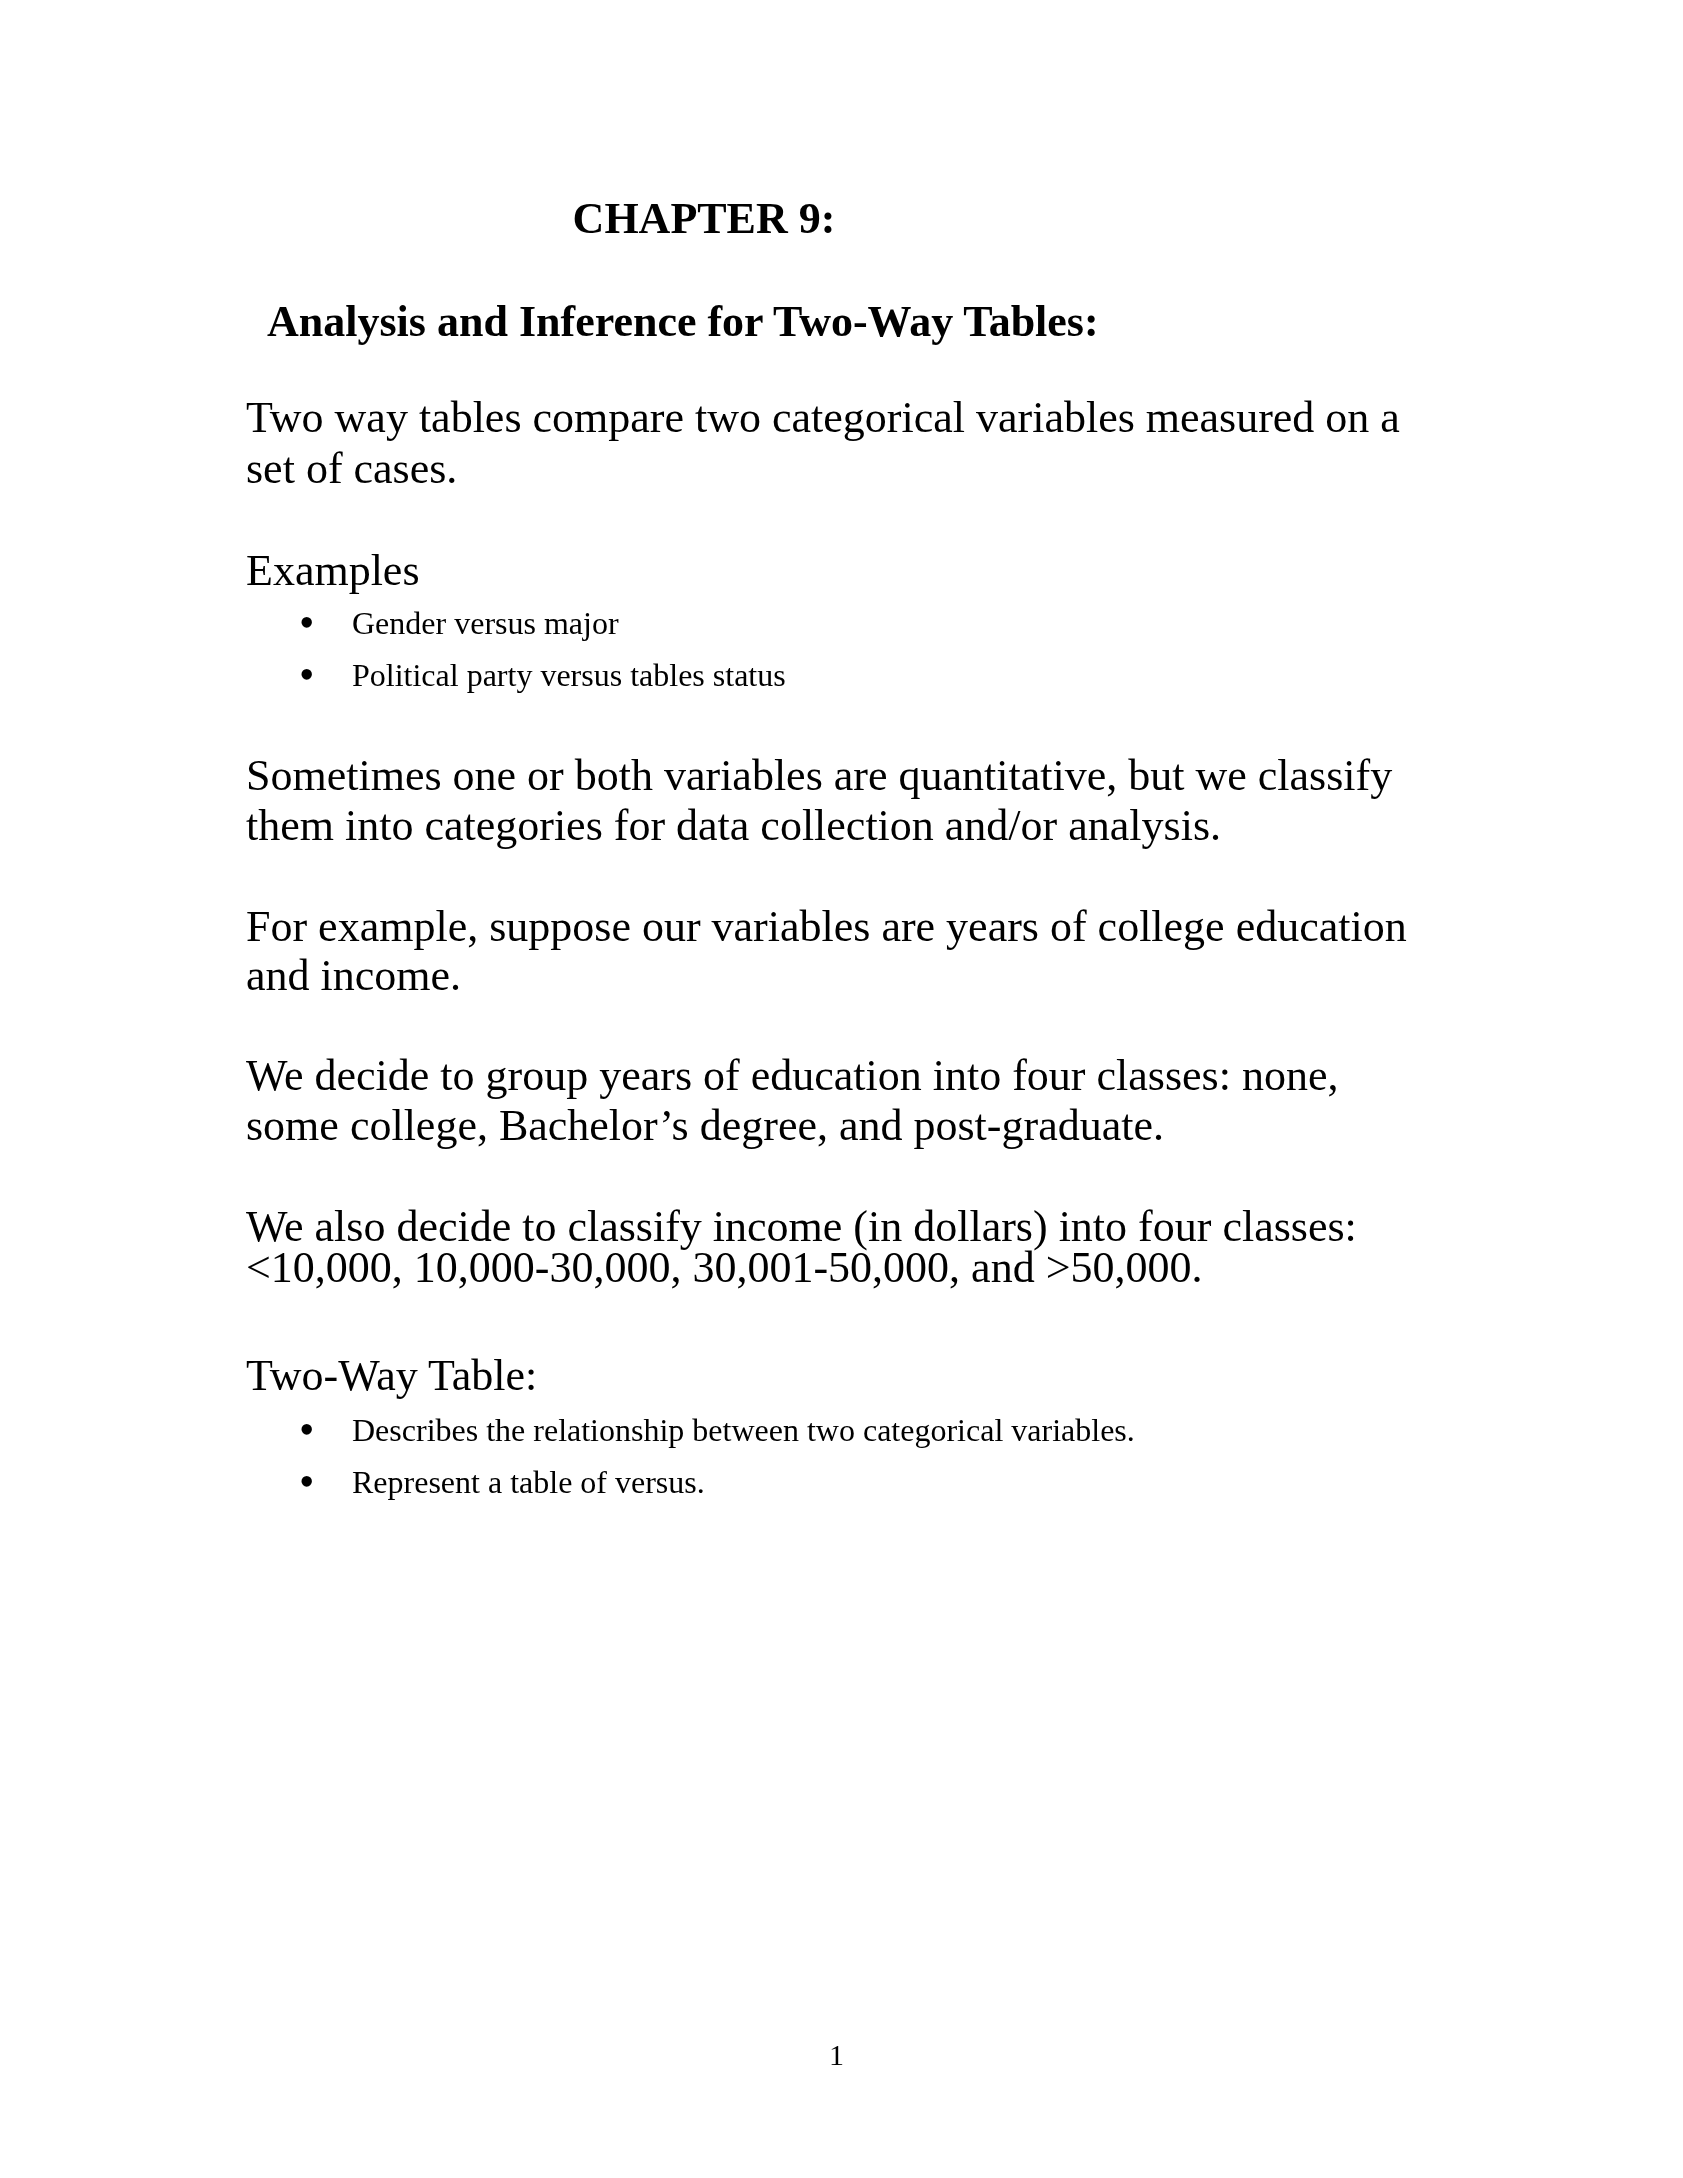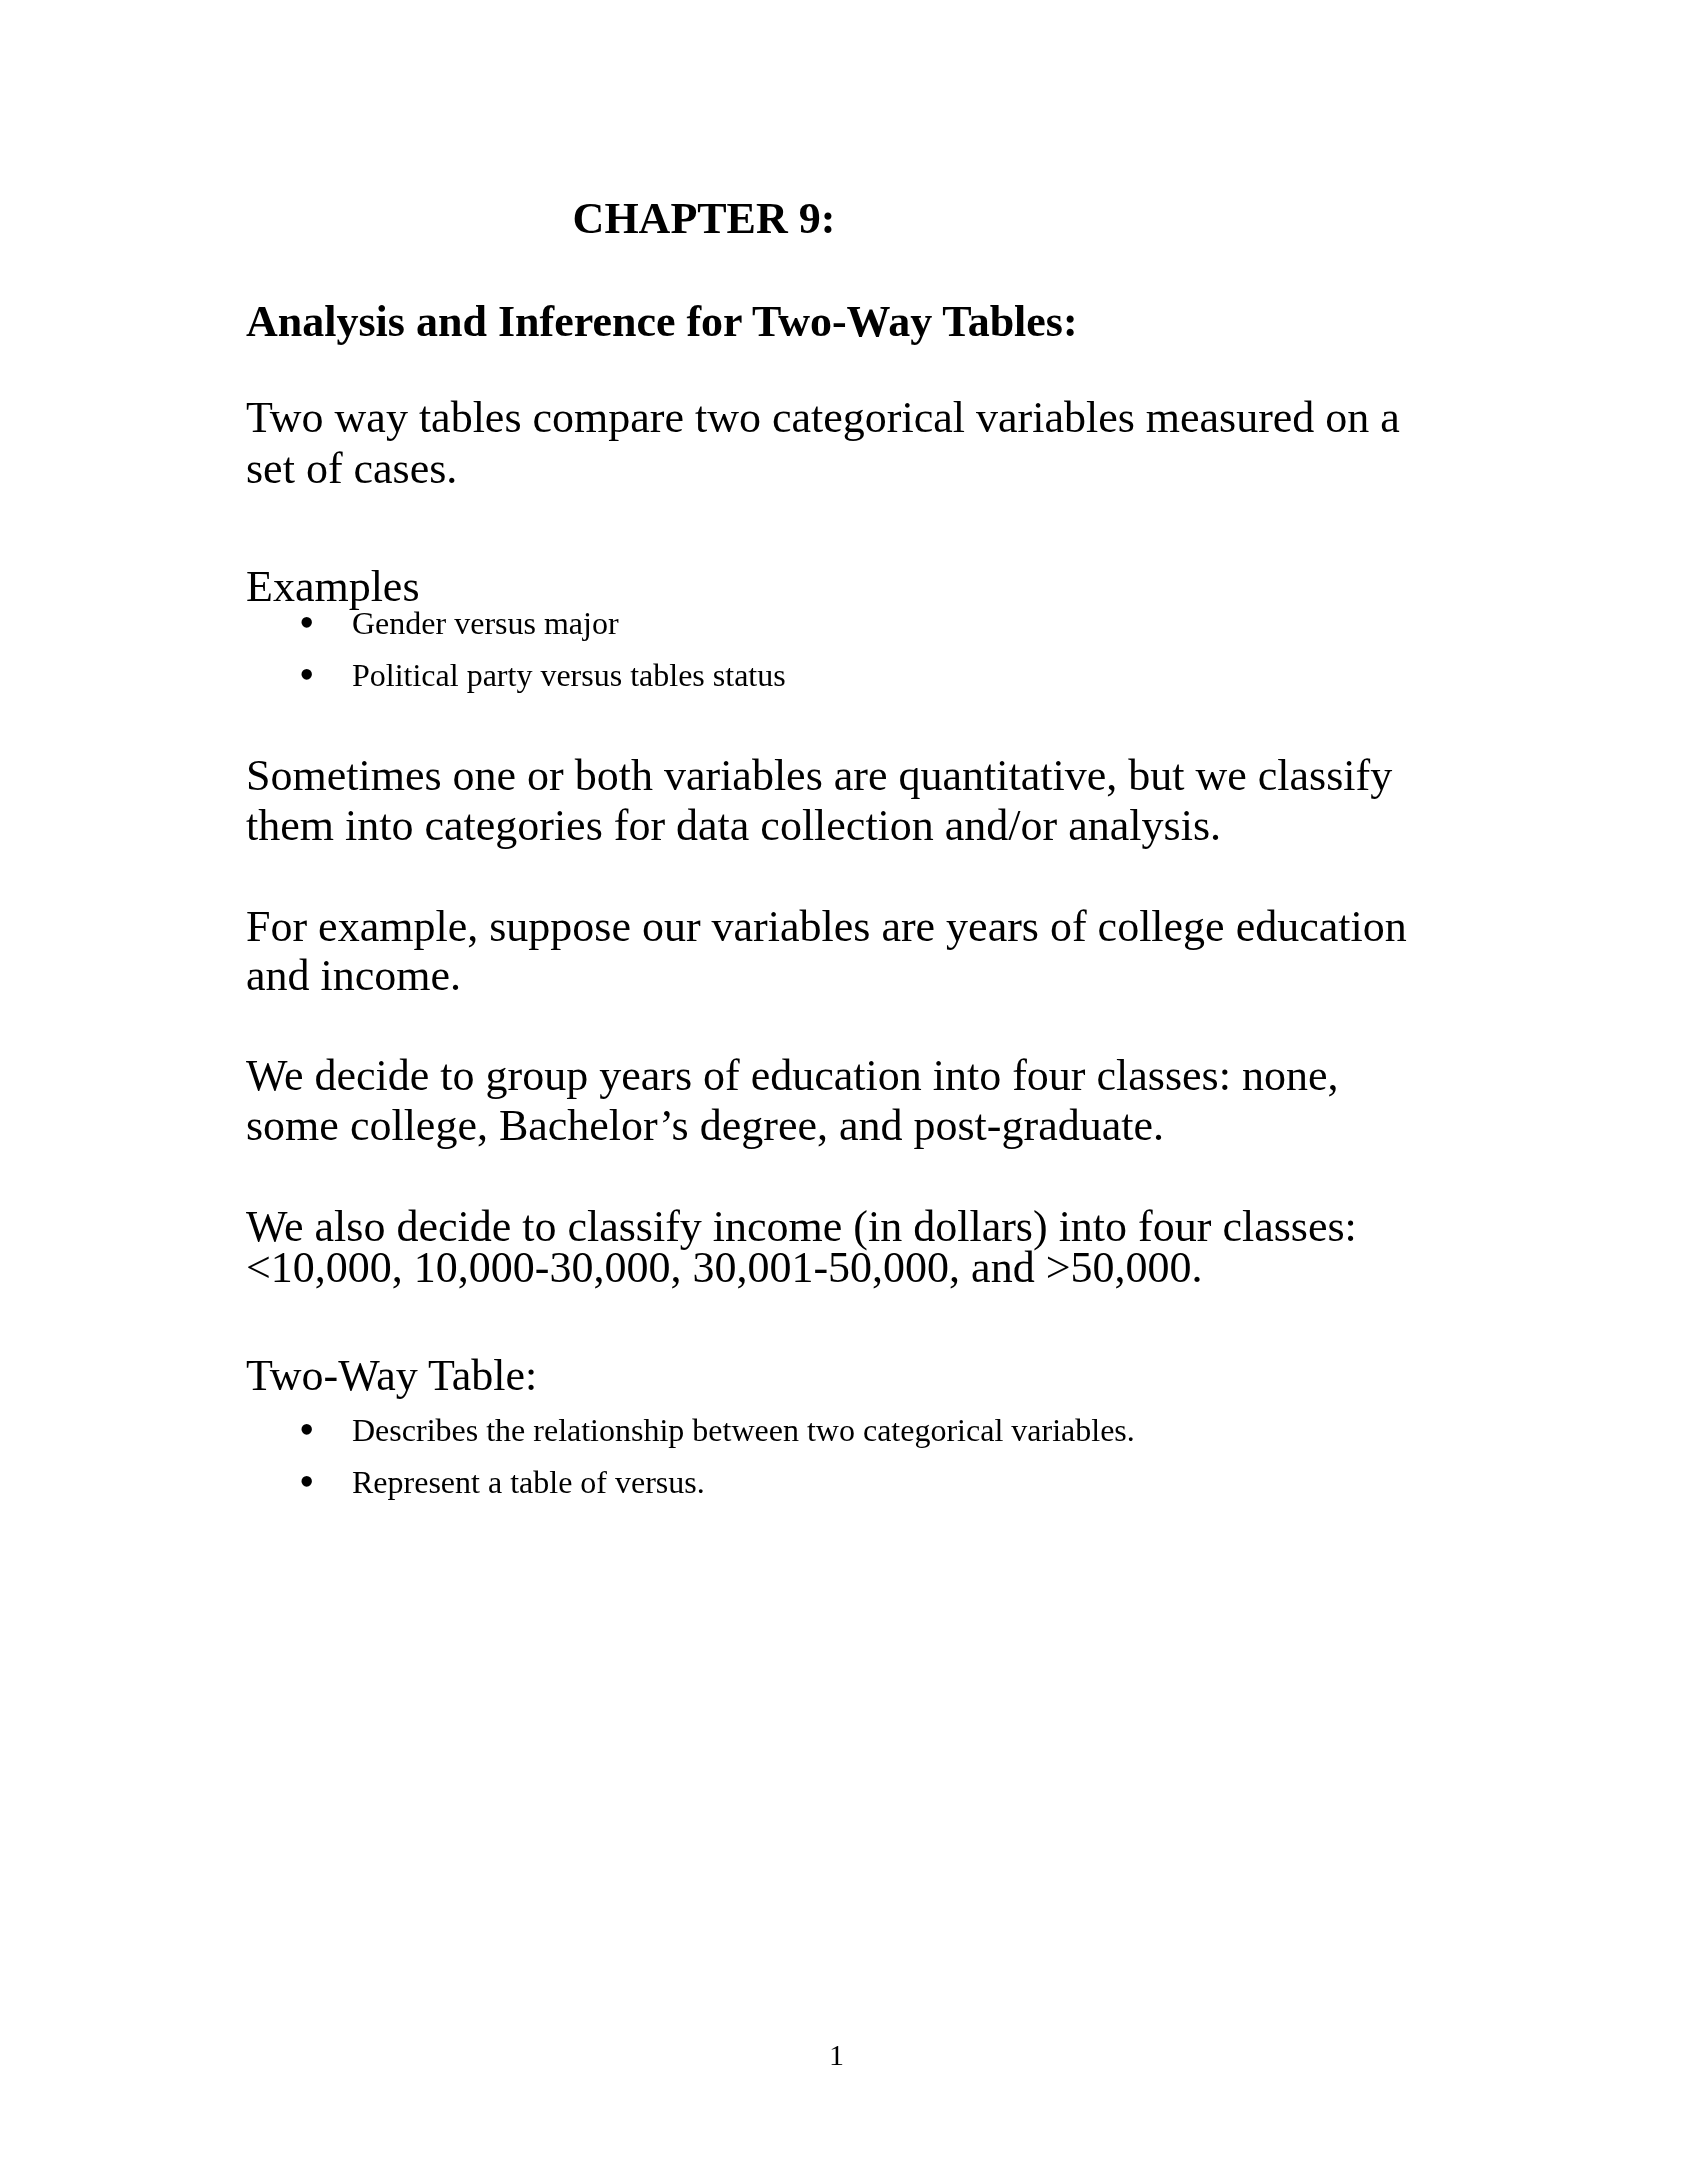--- a/index.html
+++ b/index.html
@@ -1,39 +1,39 @@
 <!DOCTYPE html>
 <html><head>
 <meta charset="utf-8">
 <style>
   html, body { margin: 0; padding: 0; background: #ffffff; }
   body { width: 1683px; height: 2178px; position: relative; overflow: hidden;
          font-family: "Liberation Serif", "DejaVu Serif", serif; color: #000; }
   .line { position: absolute; left: 246px; font-size: 44px; line-height: 50px; white-space: nowrap; }
   .title { position: absolute; left: 0; width: 1408px; text-align: center; top: 194px;
            font-size: 44px; font-weight: bold; line-height: 50px; }
-  .heading { font-weight: bold; }
+  .heading { font-weight: bold; margin-left: 21px; }
   b { font-weight: normal; }
   .ul { text-underline-offset: 5px; text-decoration-thickness: 2px; text-align: right; }
   .bullet { position: absolute; left: 299px; font-size: 44px; line-height: 50px; }
   .btext { position: absolute; left: 352px; font-size: 32px; line-height: 50px; white-space: nowrap; }
   .pagenum { position: absolute; left: 0; width: 1673px; text-align: center; top: 2035px; font-size: 30px; line-height: 40px; }
 </style>
 </head>
 <body>
 
 <div>
   <div class="title">CHAPTER 9:</div>
 
   <div class="line heading" style="top:297px">Analysis and Inference for Two-Way Tables:</div>
 
   <div class="line" style="top:393px"><span>Two way tables compare two </span><b>categorical</b><span> variables measured on a</span></div>
   <div class="line" style="top:444px">set of cases.</div>
 
-  <div class="line" style="top:562px">Examples</div>
+  <div class="line" style="top:546px">Examples</div>
   <div>
     <span class="bullet" style="top:598px">•</span>
     <span class="btext" style="top:598px">Gender versus major</span>
     <span class="bullet" style="top:650px">•</span>
     <span class="btext" style="top:650px">Political party versus tables status</span>
   </div>
 
   <div class="line" style="top:751px">Sometimes one or both variables are quantitative, but we classify</div>
   <div class="line" style="top:801px">them into categories for data collection and/or analysis.</div>
 

